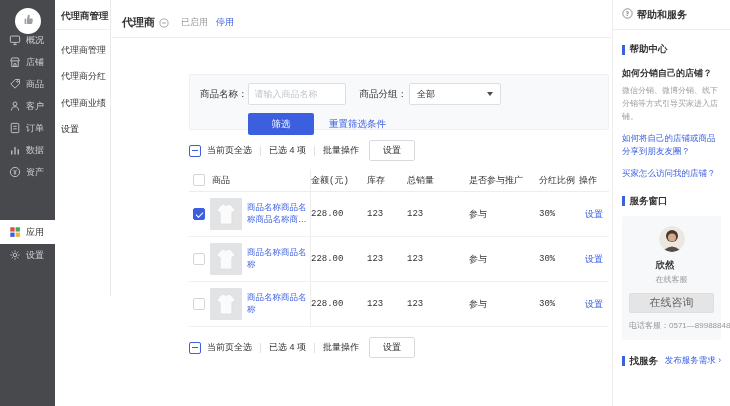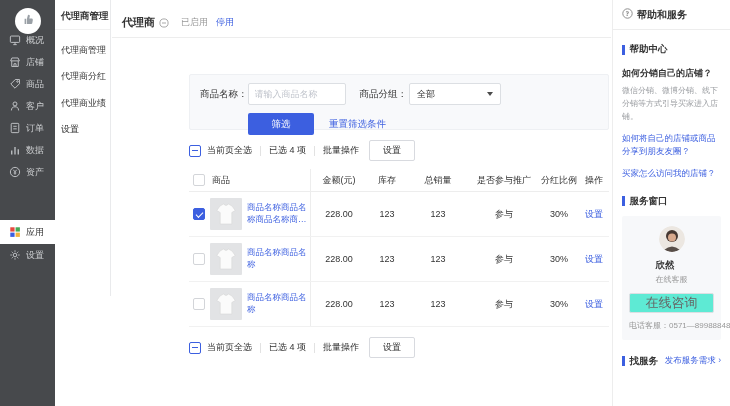--- a/index.html
+++ b/index.html
@@ -64,21 +64,21 @@
   .batch-bar .lbl { margin-left:6px; }
   .v-div { width:1px; height:10px; background:#e2e2e2; margin:0 8px; }
   .btn-plain { margin-left:10px; height:21px; padding:0 13px; background:#fff;
                border:1px solid #d8dadf; border-radius:2px; font-size:9px; color:#333; cursor:pointer; }
   
   .table { margin-top:8px; width:420px; }
   .t-head, .t-row { display:grid; grid-template-columns:122px 56px 40px 62px 70px 40px 1fr;
                     align-items:center; }
   .t-head { height:23px; border-bottom:1px solid #ededed; font-size:9px; color:#333; }
   .t-row { height:45px; border-bottom:1px solid #f1f1f1; font-size:9px; }
-  .cell-c { text-align:center; }
+  .cell-c { text-align:left;font-family:Liberation Mono, monospace; }
   .prod-head { display:flex; align-items:center; gap:7px; padding-left:4px; height:100%;
                border-right:1px solid #ededed; }
   .prod-cell { display:flex; align-items:center; gap:5px; padding-left:4px; height:100%;
                border-right:1px solid #ededed; }
   .prod-img { width:32px; height:32px; flex:none; }
   .prod-name { width:70px; font-size:8.5px; line-height:1.4; color:#3c5fe0; cursor:pointer;
                display:-webkit-box; -webkit-line-clamp:2; -webkit-box-orient:vertical; overflow:hidden; }
   .op-link { font-size:9px; color:#3c5fe0; text-align:center; cursor:pointer; }
   
   .right-panel { position:absolute; left:612px; top:0; width:118px; height:406px; background:#fff;
@@ -90,22 +90,22 @@
   .bar { width:2.5px; height:10px; background:#3c5fe0; flex:none; }
   .question { font-size:9px; font-weight:bold; margin-top:11px; }
   .answer { font-size:8px; color:#9a9da1; line-height:1.6; margin-top:5px; }
   .rp-link { display:block; font-size:8.5px; line-height:1.5; margin-top:9px; }
   .sec2 { margin-top:15px; }
   .service-card { margin-top:8px; background:#f7f8fa; border-radius:2px; padding:10px 7px 9px; }
   .agent-row { display:flex; align-items:center; justify-content:center; gap:7px;flex-direction:column; }
   .agent-avatar { width:26px; height:26px; border-radius:50%; overflow:hidden; flex:none; }
   .agent-name { font-size:9.5px; font-weight:bold; }
   .agent-role { font-size:8px; color:#999; margin-top:2px; }
-  .consult-btn { margin-top:8px; width:100%; height:20px; background:#5eead4; border:1px solid #dcdfe3;
-                 border-radius:2px; font-size:13px; color:#666; cursor:pointer; }
+  .consult-btn { margin-top:8px; width:100%; height:20px; background:#e5e5e5; border:1px solid #dcdfe3;
+                 border-radius:2px; font-size:11px; color:#666; cursor:pointer; }
   .phone { margin-top:7px; font-size:8px; color:#999; text-align:center; white-space:nowrap; }
   .find-row { margin-top:15px; display:flex; align-items:center; justify-content:space-between; }
   .find-link { font-size:8.5px; }
 </style>
 </head>
 <body>
 
 <div class="dark-sidebar">
   <div class="avatar">
     <span>

